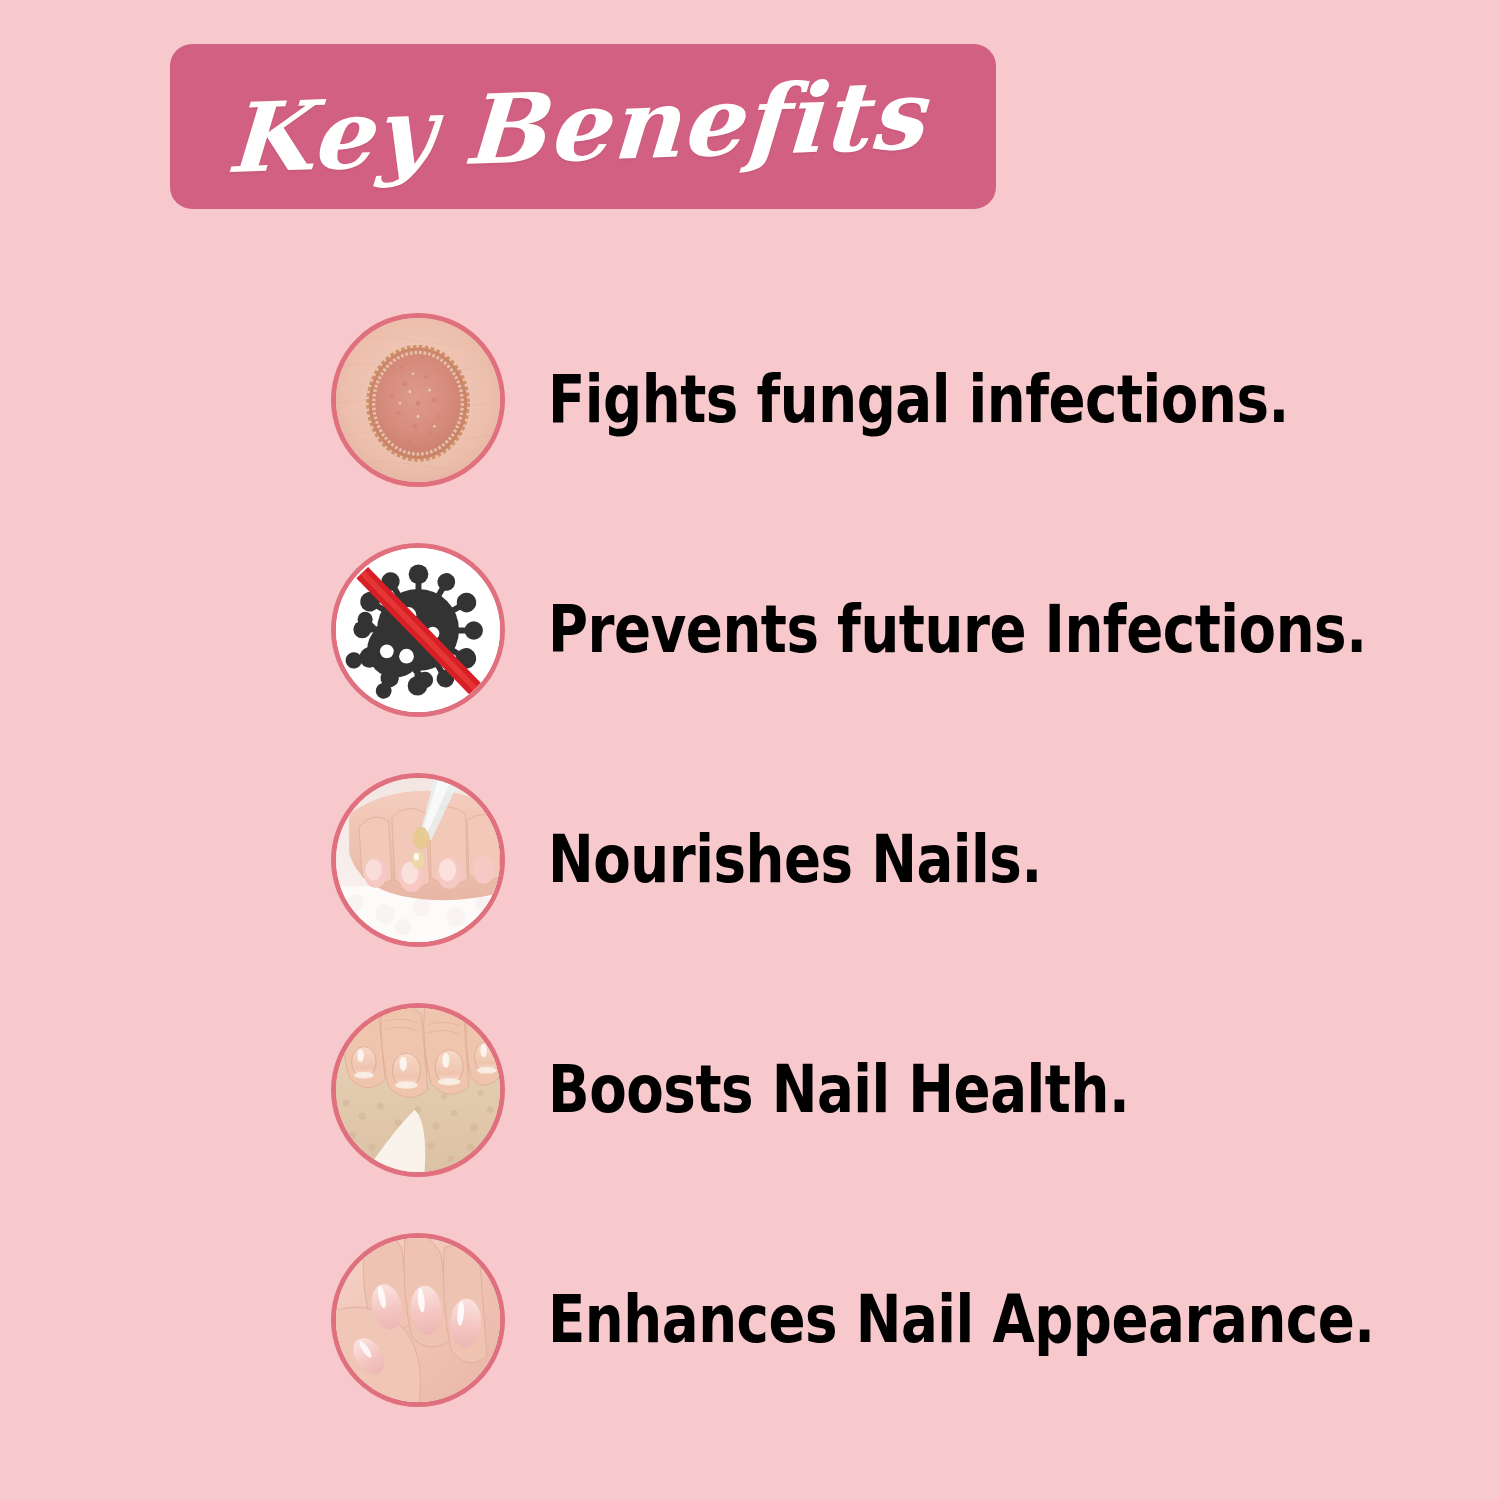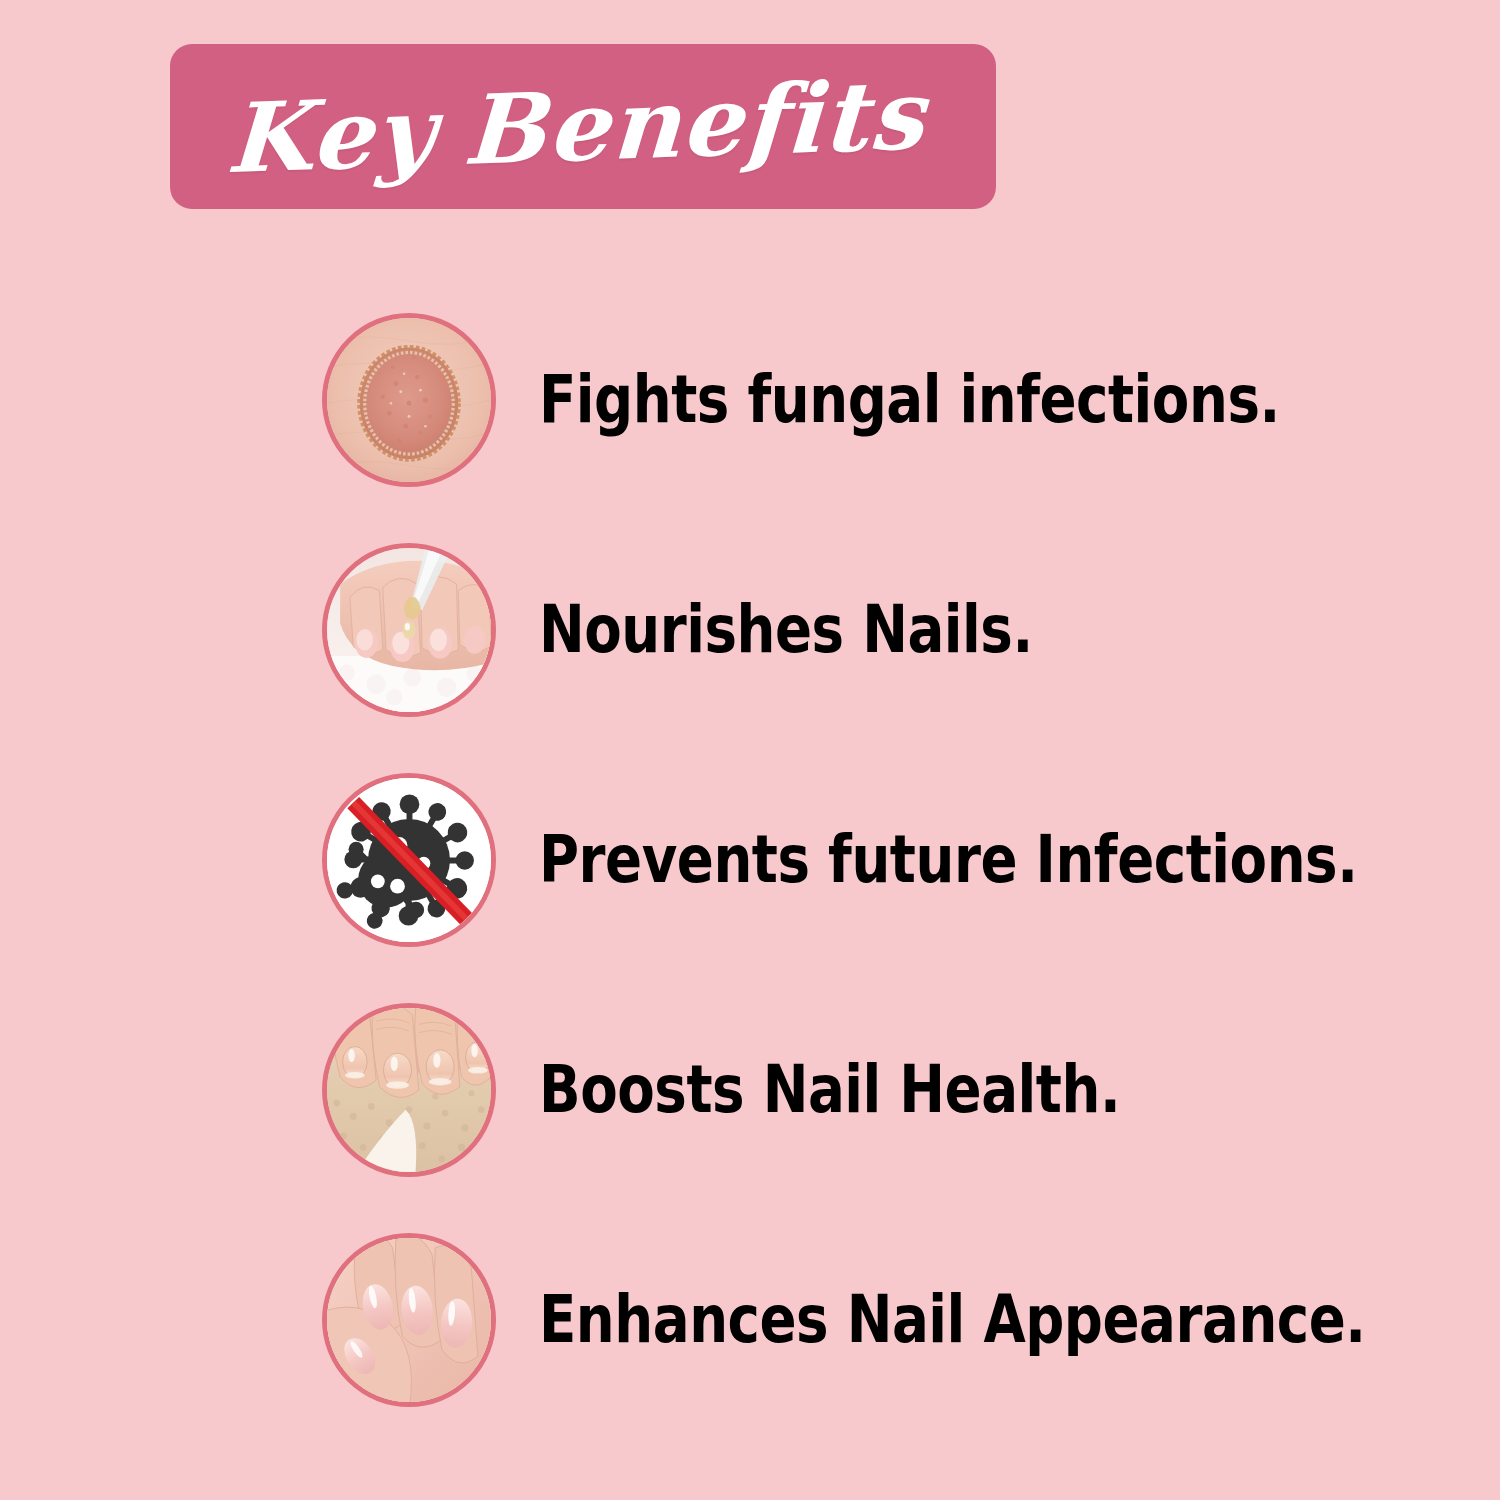--- a/index.html
+++ b/index.html
@@ -37,21 +37,21 @@
     letter-spacing: 1px;
     transform: skewX(-8deg) rotate(-2deg);
     text-shadow: 0 2px 2px rgba(0,0,0,0.05);
     white-space: nowrap;
     line-height: 1;
   }
 
   
   #benefits-list {
     position: absolute;
-    left: 4px;
+    left: 13px;
     top: 285px;
     width: 1268px;
   }
   .benefit-row {
     position: relative;
     height: 230px;
     display: flex;
     align-items: center;
   }
   .benefit-icon-wrap {
@@ -147,20 +147,124 @@
             <circle cx="39" cy="52" r="0.8"></circle>
           <circle cx="60" cy="66" r="0.8"></circle>
             <circle cx="47" cy="34" r="0.8"></circle>
         </g>
       </svg>
     </div>
     <div class="benefit-label">Fights fungal infections.</div>
   </div>
 
   <div class="benefit-row">
+    <div class="benefit-icon-wrap" style="background:#FFFFFF;">
+      <svg class="icon-art" viewBox="0 0 100 100" preserveAspectRatio="xMidYMid meet">
+        <rect width="100" height="100" fill="#FFFFFF"></rect>
+
+        <g fill="#333333">
+          <circle cx="50" cy="50" r="25"></circle>
+
+          <g>
+            <g transform="rotate(0 50 50)">
+                <rect x="48.5" y="17" width="3.6" height="12" rx="1.8"></rect>
+                <circle cx="50.3" cy="16" r="6"></circle>
+              </g>
+            <g transform="rotate(30 50 50)">
+                <rect x="48.5" y="17" width="3.6" height="12" rx="1.8"></rect>
+                <circle cx="50.3" cy="16" r="5.4"></circle>
+              </g>
+            <g transform="rotate(60 50 50)">
+                <rect x="48.5" y="17" width="3.6" height="12" rx="1.8"></rect>
+                <circle cx="50.3" cy="16" r="6"></circle>
+              </g>
+            <g transform="rotate(90 50 50)">
+                <rect x="48.5" y="17" width="3.6" height="12" rx="1.8"></rect>
+                <circle cx="50.3" cy="16" r="5.6"></circle>
+              </g>
+            <g transform="rotate(120 50 50)">
+                <rect x="48.5" y="17" width="3.6" height="12" rx="1.8"></rect>
+                <circle cx="50.3" cy="16" r="6.2"></circle>
+              </g>
+            <g transform="rotate(150 50 50)">
+                <rect x="48.5" y="17" width="3.6" height="12" rx="1.8"></rect>
+                <circle cx="50.3" cy="16" r="5.4"></circle>
+              </g>
+            <g transform="rotate(180 50 50)">
+                <rect x="48.5" y="17" width="3.6" height="12" rx="1.8"></rect>
+                <circle cx="50.3" cy="16" r="6"></circle>
+              </g>
+            <g transform="rotate(210 50 50)">
+                <rect x="48.5" y="17" width="3.6" height="12" rx="1.8"></rect>
+                <circle cx="50.3" cy="16" r="5.6"></circle>
+              </g>
+            <g transform="rotate(240 50 50)">
+                <rect x="48.5" y="17" width="3.6" height="12" rx="1.8"></rect>
+                <circle cx="50.3" cy="16" r="6.2"></circle>
+              </g>
+            <g transform="rotate(270 50 50)">
+                <rect x="48.5" y="17" width="3.6" height="12" rx="1.8"></rect>
+                <circle cx="50.3" cy="16" r="5.4"></circle>
+              </g>
+            <g transform="rotate(300 50 50)">
+                <rect x="48.5" y="17" width="3.6" height="12" rx="1.8"></rect>
+                <circle cx="50.3" cy="16" r="6"></circle>
+              </g>
+            <g transform="rotate(330 50 50)">
+                <rect x="48.5" y="17" width="3.6" height="12" rx="1.8"></rect>
+                <circle cx="50.3" cy="16" r="5.6"></circle>
+              </g>
+          </g>
+
+          <circle cx="36" cy="62" r="17"></circle>
+          <g transform="translate(-14,12)">
+            <g transform="rotate(15 50 50)">
+                <rect x="48.5" y="25" width="3.4" height="9" rx="1.7"></rect>
+                <circle cx="50.2" cy="24" r="5"></circle>
+              </g>
+            <g transform="rotate(75 50 50)">
+                <rect x="48.5" y="25" width="3.4" height="9" rx="1.7"></rect>
+                <circle cx="50.2" cy="24" r="4.6"></circle>
+              </g>
+            <g transform="rotate(135 50 50)">
+                <rect x="48.5" y="25" width="3.4" height="9" rx="1.7"></rect>
+                <circle cx="50.2" cy="24" r="5"></circle>
+              </g>
+            <g transform="rotate(195 50 50)">
+                <rect x="48.5" y="25" width="3.4" height="9" rx="1.7"></rect>
+                <circle cx="50.2" cy="24" r="4.8"></circle>
+              </g>
+            <g transform="rotate(255 50 50)">
+                <rect x="48.5" y="25" width="3.4" height="9" rx="1.7"></rect>
+                <circle cx="50.2" cy="24" r="5"></circle>
+              </g>
+            <g transform="rotate(315 50 50)">
+                <rect x="48.5" y="25" width="3.4" height="9" rx="1.7"></rect>
+                <circle cx="50.2" cy="24" r="4.6"></circle>
+              </g>
+          </g>
+        </g>
+
+        <g fill="#FFFFFF">
+          <circle cx="44" cy="41" r="5"></circle>
+          <circle cx="59" cy="52" r="4"></circle>
+          <circle cx="31" cy="63" r="4.2"></circle>
+          <circle cx="43" cy="66" r="4.5"></circle>
+        </g>
+
+        <g>
+          <line x1="16" y1="15" x2="85" y2="86" stroke="#D81F26" stroke-width="10" stroke-linecap="butt"></line>
+          <line x1="16" y1="15" x2="85" y2="86" stroke="#F04A44" stroke-width="3.5" stroke-linecap="butt" opacity="0.55"></line>
+        </g>
+      </svg>
+    </div>
+    <div class="benefit-label">Prevents future Infections.</div>
+  </div>
+
+  <div class="benefit-row">
     <div class="benefit-icon-wrap">
       <svg class="icon-art" viewBox="0 0 100 100" preserveAspectRatio="xMidYMid slice">
         <defs>
           <linearGradient id="bgSoft2" x1="0" y1="0" x2="0" y2="1">
             <stop offset="0%" stop-color="#F3E6E2"></stop>
             <stop offset="100%" stop-color="#FBF5F3"></stop>
           </linearGradient>
           <linearGradient id="handGrad2" x1="0" y1="0" x2="0" y2="1">
             <stop offset="0%" stop-color="#F4CDBE"></stop>
             <stop offset="100%" stop-color="#E8B6A4"></stop>
@@ -199,124 +303,20 @@
         <g>
           <path d="M60 0 L76 0 L58 38 L51 35 Z" fill="#E9F0F2" opacity="0.85"></path>
           <path d="M62 2 L70 2 L56 33 L53 31 Z" fill="#FFFFFF" opacity="0.7"></path>
           <path d="M50 30 Q45 36 48 41 Q52 46 56 41 Q59 36 54 30 Z" fill="#E5C98D" opacity="0.9"></path>
           <ellipse cx="50" cy="50" rx="4" ry="5.5" fill="#EBD8A8" opacity="0.9"></ellipse>
           <ellipse cx="49" cy="48" rx="1.6" ry="2.2" fill="#FFFFFF" opacity="0.85"></ellipse>
         </g>
       </svg>
     </div>
     <div class="benefit-label">Nourishes Nails.</div>
-  </div>
-
-  <div class="benefit-row">
-    <div class="benefit-icon-wrap" style="background:#FFFFFF;">
-      <svg class="icon-art" viewBox="0 0 100 100" preserveAspectRatio="xMidYMid meet">
-        <rect width="100" height="100" fill="#FFFFFF"></rect>
-
-        <g fill="#333333">
-          <circle cx="50" cy="50" r="25"></circle>
-
-          <g>
-            <g transform="rotate(0 50 50)">
-                <rect x="48.5" y="17" width="3.6" height="12" rx="1.8"></rect>
-                <circle cx="50.3" cy="16" r="6"></circle>
-              </g>
-            <g transform="rotate(30 50 50)">
-                <rect x="48.5" y="17" width="3.6" height="12" rx="1.8"></rect>
-                <circle cx="50.3" cy="16" r="5.4"></circle>
-              </g>
-            <g transform="rotate(60 50 50)">
-                <rect x="48.5" y="17" width="3.6" height="12" rx="1.8"></rect>
-                <circle cx="50.3" cy="16" r="6"></circle>
-              </g>
-            <g transform="rotate(90 50 50)">
-                <rect x="48.5" y="17" width="3.6" height="12" rx="1.8"></rect>
-                <circle cx="50.3" cy="16" r="5.6"></circle>
-              </g>
-            <g transform="rotate(120 50 50)">
-                <rect x="48.5" y="17" width="3.6" height="12" rx="1.8"></rect>
-                <circle cx="50.3" cy="16" r="6.2"></circle>
-              </g>
-            <g transform="rotate(150 50 50)">
-                <rect x="48.5" y="17" width="3.6" height="12" rx="1.8"></rect>
-                <circle cx="50.3" cy="16" r="5.4"></circle>
-              </g>
-            <g transform="rotate(180 50 50)">
-                <rect x="48.5" y="17" width="3.6" height="12" rx="1.8"></rect>
-                <circle cx="50.3" cy="16" r="6"></circle>
-              </g>
-            <g transform="rotate(210 50 50)">
-                <rect x="48.5" y="17" width="3.6" height="12" rx="1.8"></rect>
-                <circle cx="50.3" cy="16" r="5.6"></circle>
-              </g>
-            <g transform="rotate(240 50 50)">
-                <rect x="48.5" y="17" width="3.6" height="12" rx="1.8"></rect>
-                <circle cx="50.3" cy="16" r="6.2"></circle>
-              </g>
-            <g transform="rotate(270 50 50)">
-                <rect x="48.5" y="17" width="3.6" height="12" rx="1.8"></rect>
-                <circle cx="50.3" cy="16" r="5.4"></circle>
-              </g>
-            <g transform="rotate(300 50 50)">
-                <rect x="48.5" y="17" width="3.6" height="12" rx="1.8"></rect>
-                <circle cx="50.3" cy="16" r="6"></circle>
-              </g>
-            <g transform="rotate(330 50 50)">
-                <rect x="48.5" y="17" width="3.6" height="12" rx="1.8"></rect>
-                <circle cx="50.3" cy="16" r="5.6"></circle>
-              </g>
-          </g>
-
-          <circle cx="36" cy="62" r="17"></circle>
-          <g transform="translate(-14,12)">
-            <g transform="rotate(15 50 50)">
-                <rect x="48.5" y="25" width="3.4" height="9" rx="1.7"></rect>
-                <circle cx="50.2" cy="24" r="5"></circle>
-              </g>
-            <g transform="rotate(75 50 50)">
-                <rect x="48.5" y="25" width="3.4" height="9" rx="1.7"></rect>
-                <circle cx="50.2" cy="24" r="4.6"></circle>
-              </g>
-            <g transform="rotate(135 50 50)">
-                <rect x="48.5" y="25" width="3.4" height="9" rx="1.7"></rect>
-                <circle cx="50.2" cy="24" r="5"></circle>
-              </g>
-            <g transform="rotate(195 50 50)">
-                <rect x="48.5" y="25" width="3.4" height="9" rx="1.7"></rect>
-                <circle cx="50.2" cy="24" r="4.8"></circle>
-              </g>
-            <g transform="rotate(255 50 50)">
-                <rect x="48.5" y="25" width="3.4" height="9" rx="1.7"></rect>
-                <circle cx="50.2" cy="24" r="5"></circle>
-              </g>
-            <g transform="rotate(315 50 50)">
-                <rect x="48.5" y="25" width="3.4" height="9" rx="1.7"></rect>
-                <circle cx="50.2" cy="24" r="4.6"></circle>
-              </g>
-          </g>
-        </g>
-
-        <g fill="#FFFFFF">
-          <circle cx="44" cy="41" r="5"></circle>
-          <circle cx="59" cy="52" r="4"></circle>
-          <circle cx="31" cy="63" r="4.2"></circle>
-          <circle cx="43" cy="66" r="4.5"></circle>
-        </g>
-
-        <g>
-          <line x1="16" y1="15" x2="85" y2="86" stroke="#D81F26" stroke-width="10" stroke-linecap="butt"></line>
-          <line x1="16" y1="15" x2="85" y2="86" stroke="#F04A44" stroke-width="3.5" stroke-linecap="butt" opacity="0.55"></line>
-        </g>
-      </svg>
-    </div>
-    <div class="benefit-label">Prevents future Infections.</div>
   </div>
 
   <div class="benefit-row">
     <div class="benefit-icon-wrap">
       <svg class="icon-art" viewBox="0 0 100 100" preserveAspectRatio="xMidYMid slice">
         <defs>
           <linearGradient id="towelGrad" x1="0" y1="0" x2="0" y2="1">
             <stop offset="0%" stop-color="#E9D3B8"></stop>
             <stop offset="100%" stop-color="#DCC2A4"></stop>
           </linearGradient>

